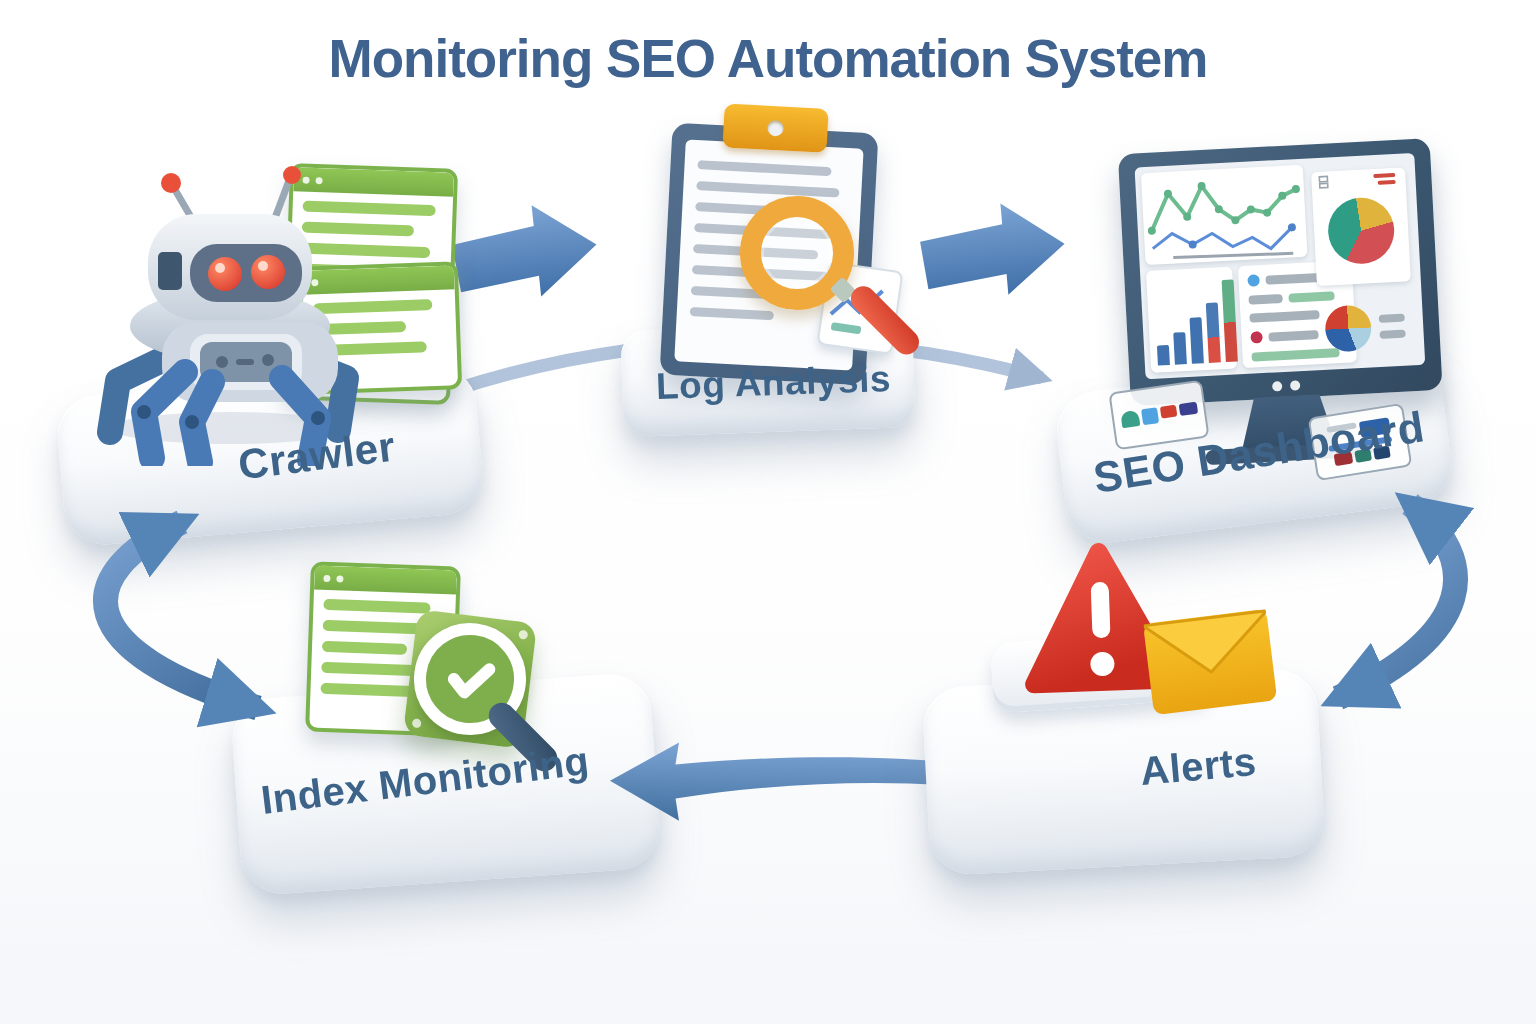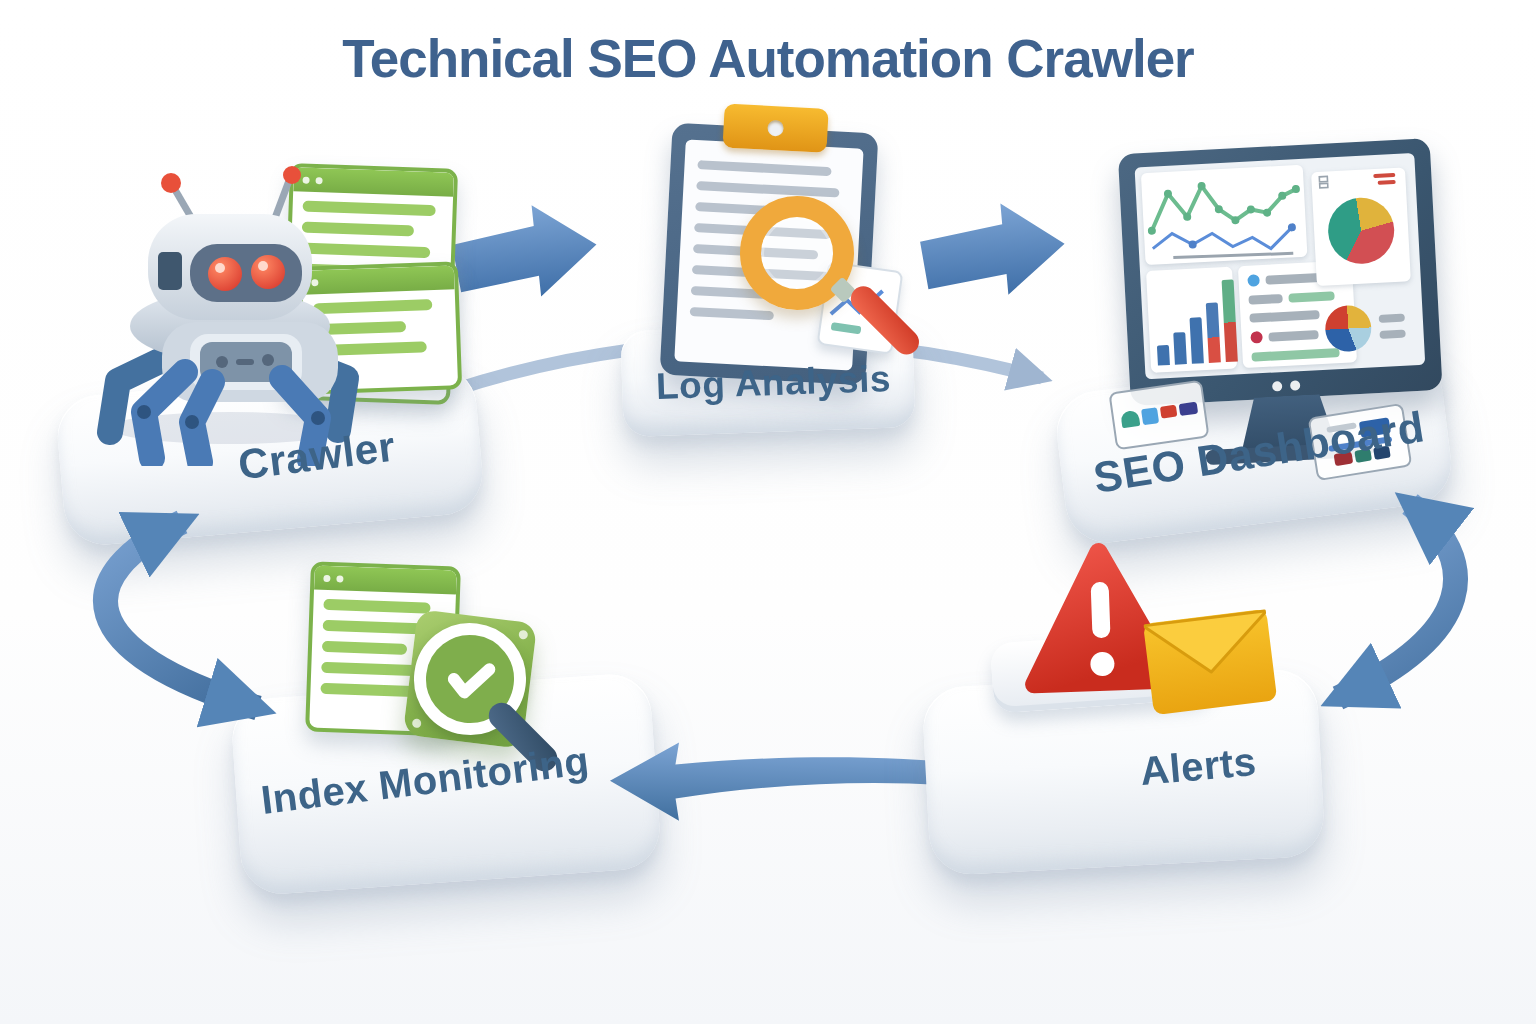--- a/index.html
+++ b/index.html
@@ -92,21 +92,21 @@
     box-shadow:0 6px 12px rgba(60,90,40,.30);display:flex;align-items:center;justify-content:center;
   }
   .badge-handle{position:absolute;width:26px;height:86px;border-radius:13px;background:linear-gradient(110deg,#4d6a89,#304b64);transform:rotate(-45deg);z-index:5;}
   .arrow-svg{position:absolute;}
 </style>
 </head>
 <body>
 
 <div class="stage">
 
-  <h1 class="title">Technical SEO Automation Crawler</h1>
+  <h1 class="title">Monitoring SEO Automation System</h1>
 
   <svg class="arrow-svg" style="left:440px;top:318px;z-index:1;" width="630" height="92" viewBox="0 0 630 92">
     <defs>
       <marker id="mArc" viewBox="0 0 6 6" refX="4.5" refY="3" markerWidth="3.4" markerHeight="3.4" orient="auto">
           <path d="M0 0 L6 3 L0 6 Z" fill="#8fa9c9"></path>
         </marker>
     </defs>
     <path d="M14 72 C 210 8, 420 10, 602 60" fill="none" stroke="#a4bad5" stroke-width="13" opacity="0.85" marker-end="url(#mArc)"></path>
   </svg>
 

